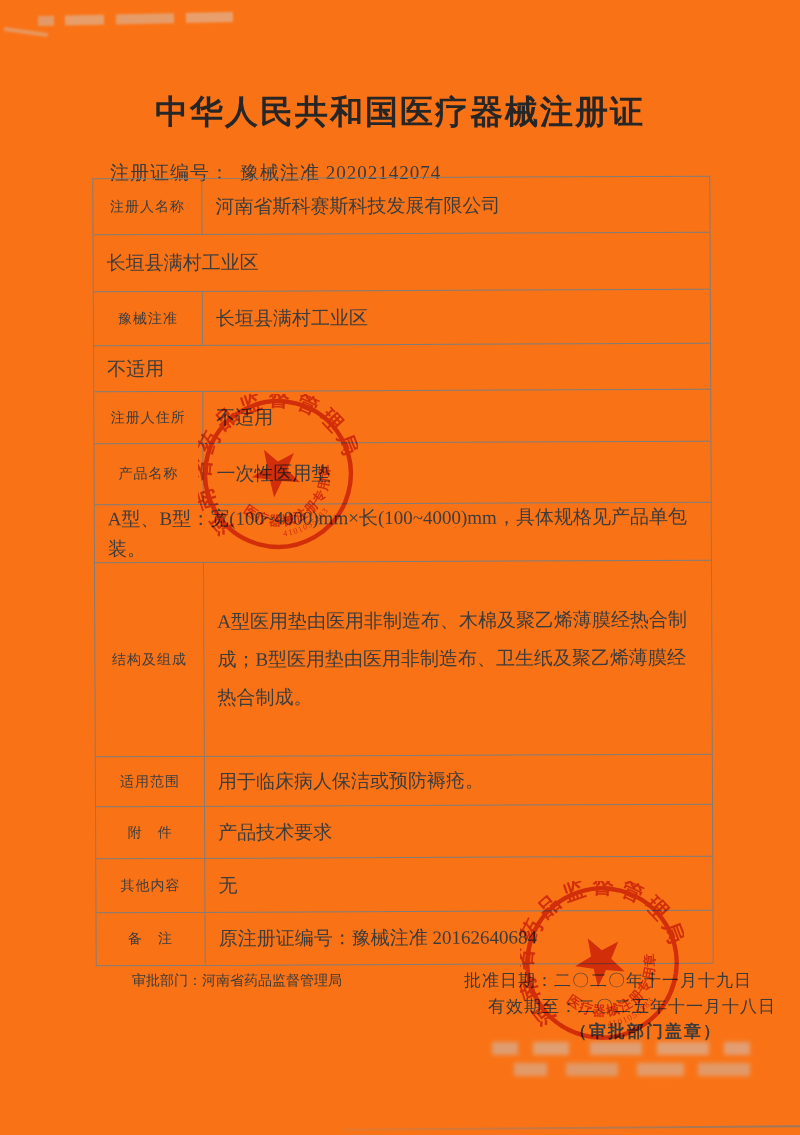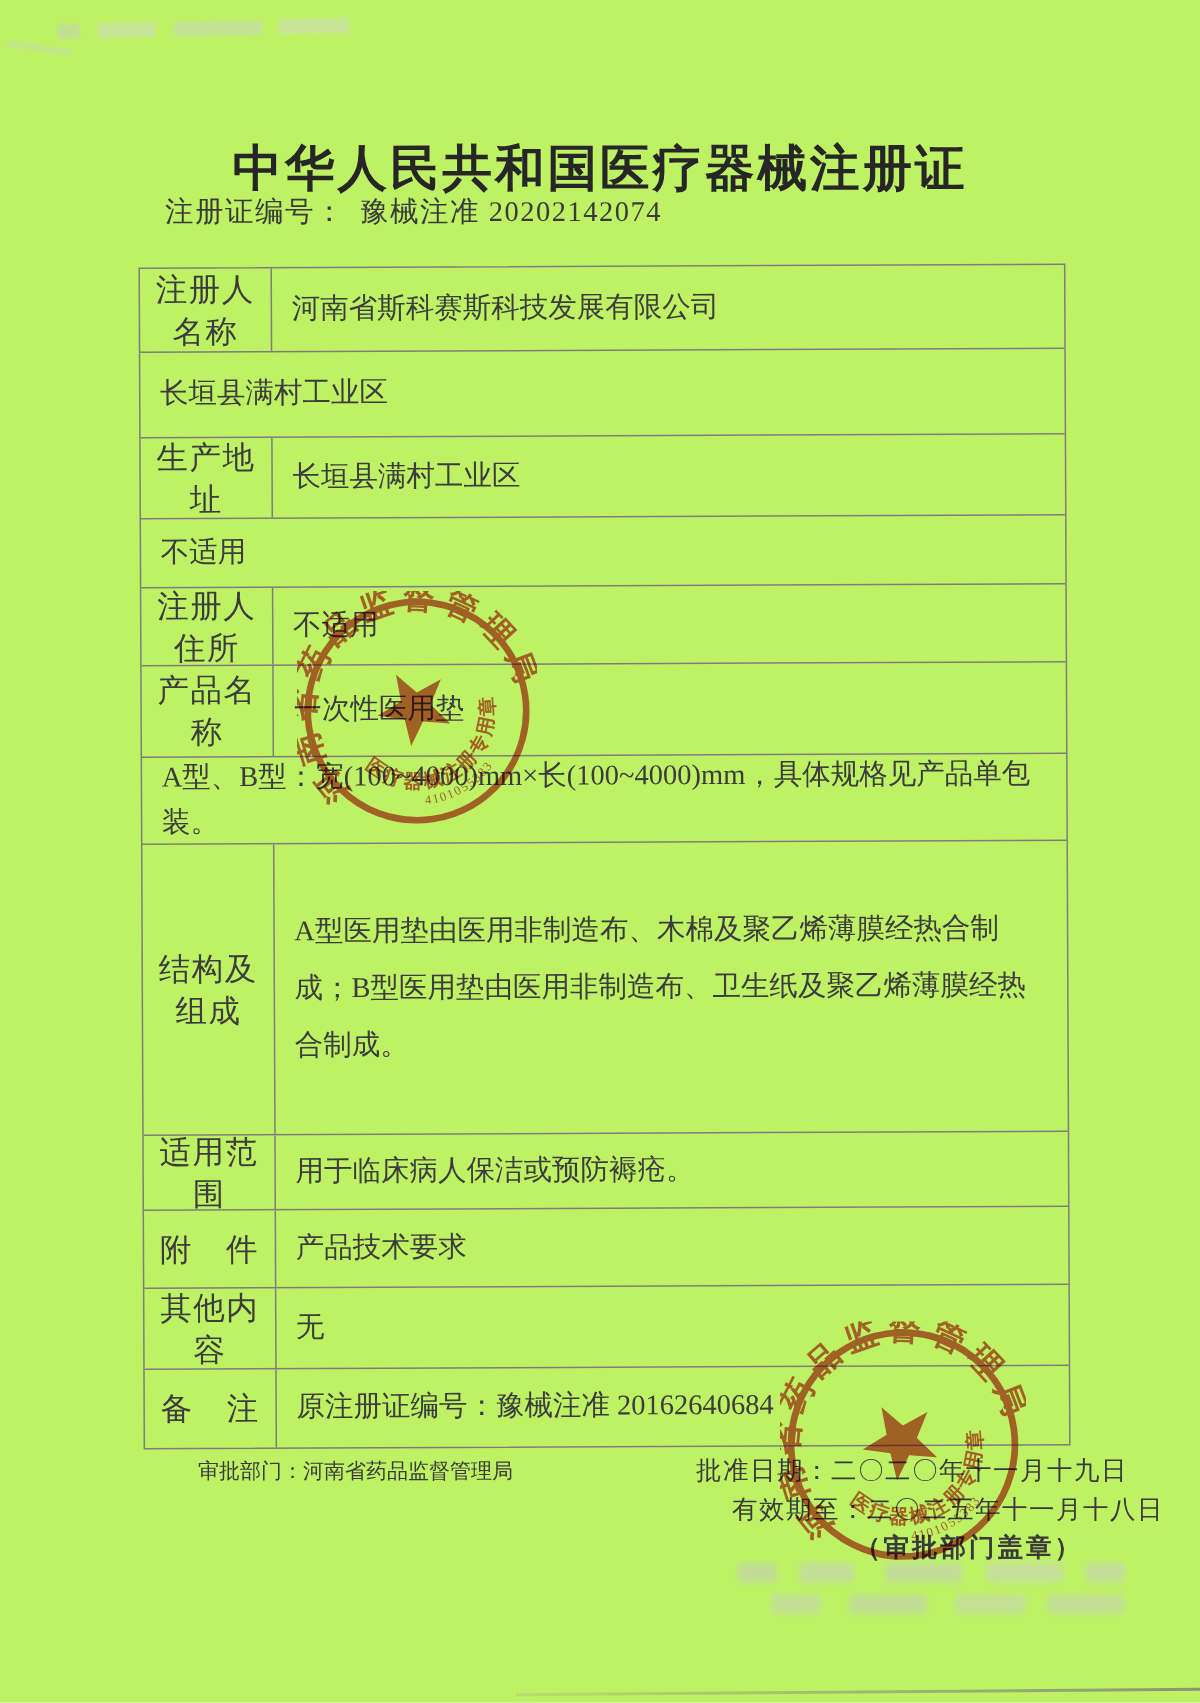--- a/index.html
+++ b/index.html
@@ -1,43 +1,43 @@
 <!DOCTYPE html>
 <html><head>
 <meta charset="utf-8">
 <style>
   html,body{margin:0;padding:0;}
   .page{
     position:relative; width:800px; height:1135px;
-    background:#bef264; overflow:hidden;
+    background:#f97316; overflow:hidden;
     font-family:"Liberation Serif","DejaVu Serif",serif;
     color:#3f3f3f;
   }
   .title{
     position:absolute; top:90px; left:0; width:100%;
     text-align:center; font-size:33px; font-weight:bold;
     letter-spacing:2px; color:#262626;
   }
   .certline{
-    position:absolute; top:128px; left:110px;
+    position:absolute; top:160px; left:110px;
     font-size:19px; color:#3a3a3a; letter-spacing:1px;
   }
   .certline .val{ margin-left:10px; }
   .reg-table{
     position:absolute; top:177px; left:94px; width:618px;
     border:1px solid #7d7d7d; box-sizing:border-box;
     transform:rotate(-0.25deg);
     background:transparent;
   }
   .trow{ display:flex; border-bottom:1px solid #7d7d7d; box-sizing:border-box; }
   .trow:last-child{ border-bottom:none; }
   .tlabel{
-    width:88px; border-right:1px solid #7d7d7d; box-sizing:border-box;
+    width:109px; border-right:1px solid #7d7d7d; box-sizing:border-box;
     display:flex; align-items:center; justify-content:center;
-    font-size:21px; letter-spacing:1px; text-align:center; color:#3c3c3c;
+    font-size:14px; letter-spacing:1px; text-align:center; color:#3c3c3c;
     flex-shrink:0;
   }
   .tvalue{
     flex:1; display:flex; align-items:center;
     padding:4px 14px 4px 13px; font-size:19px; line-height:1.65; color:#3c3c3c;
   }
   .footer-left{ position:absolute; top:972px; left:132px; font-size:14px; color:#3a3a3a; }
   .fline{ position:absolute; font-size:17px; color:#3a3a3a; letter-spacing:1px; }
   .f-date{ top:969px; left:464px;font-family:Liberation Serif, serif; }
   .f-valid{ top:995px; left:488px; }
@@ -92,21 +92,21 @@
 
   <div class="reg-table">
     <div class="trow" style="height:56px">
       <div class="tlabel">注册人名称</div>
       <div class="tvalue">河南省斯科赛斯科技发展有限公司</div>
     </div>
     <div class="trow" style="height:57px">
       <div class="tvalue">长垣县满村工业区</div>
     </div>
     <div class="trow" style="height:54px">
-      <div class="tlabel">生产地址</div>
+      <div class="tlabel">豫械注准</div>
       <div class="tvalue">长垣县满村工业区</div>
     </div>
     <div class="trow" style="height:46px">
       <div class="tvalue">不适用</div>
     </div>
     <div class="trow" style="height:52px">
       <div class="tlabel">注册人住所</div>
       <div class="tvalue">不适用</div>
     </div>
     <div class="trow" style="height:61px">

